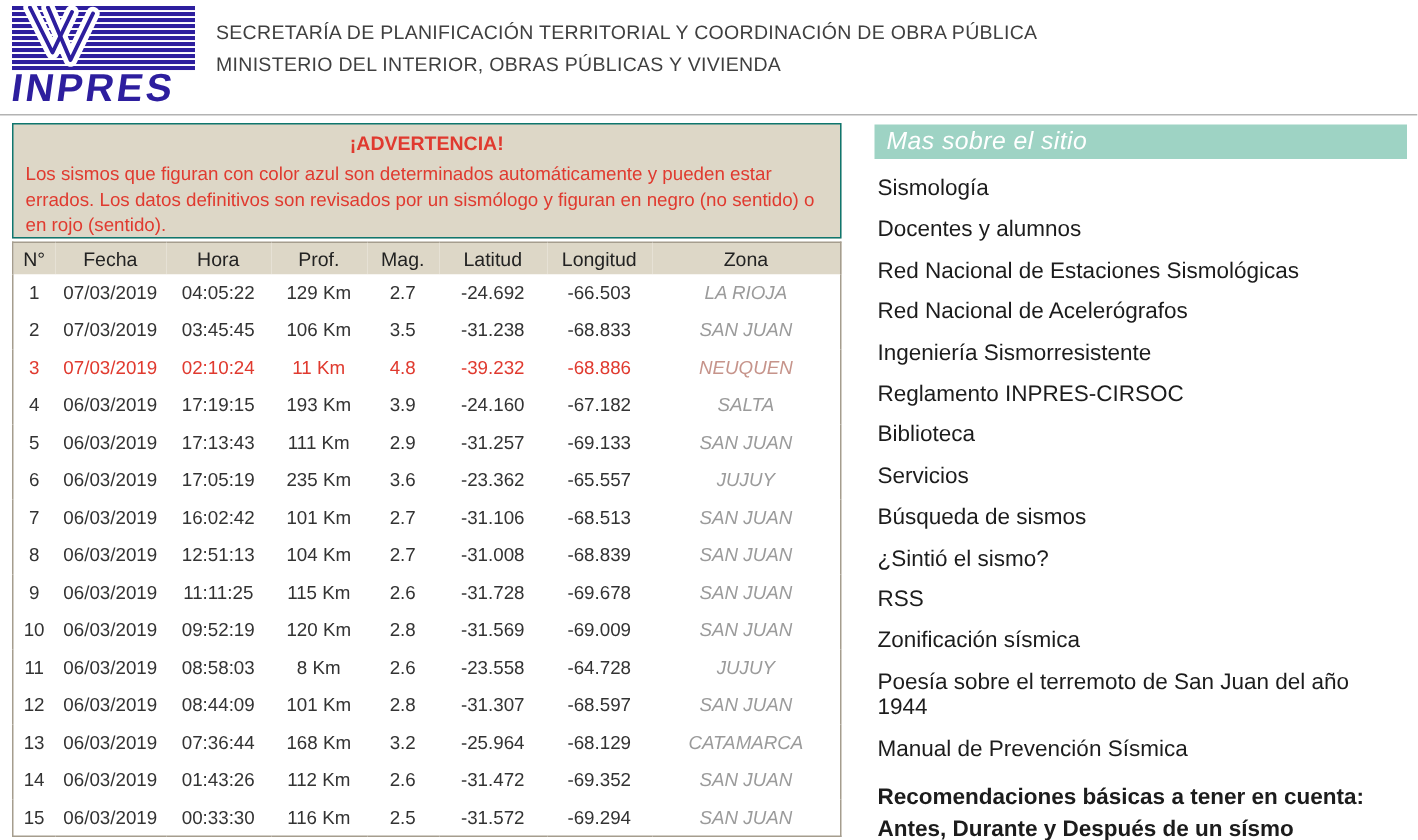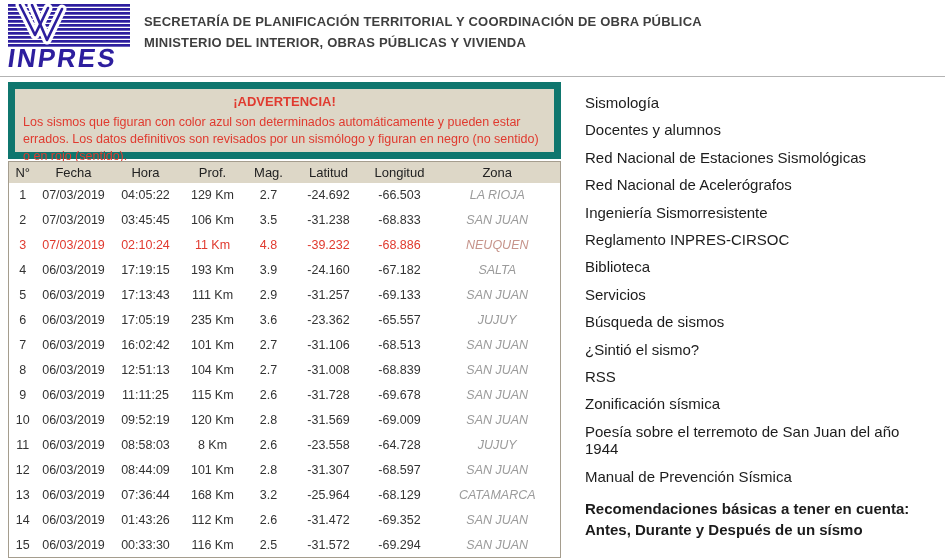--- a/index.html
+++ b/index.html
@@ -15,28 +15,28 @@
   .site-header { position:absolute; top:4px; left:8px; display:flex; align-items:flex-start; }
   .logo { width:124px; cursor:pointer; }
   .logo svg { display:block; }
   .logo-word {
     font-size:26px; font-weight:bold; color:#2d1e9e;
     letter-spacing:2px; line-height:20px; transform:skewX(-8deg);
     margin-top:1px; font-style:normal;
   }
   .titles { margin-left:12px; padding-top:4px; }
   .org-title { font-size:17.5px; font-weight:bold; color:#8c7b36; letter-spacing:0.2px; }
-  .org-sub { font-size:13px; font-weight:bold; color:#3f3f3f; margin-top:6px; letter-spacing:0.2px; }
+  .org-sub { font-size:13px; font-weight:normal; color:#3f3f3f; margin-top:6px; letter-spacing:0.2px; }
 
   .top-sep { position:absolute; top:76px; left:0; width:945px; border:none; border-top:1px solid #b3b3b3; }
 
   
   .warning {
     position:absolute; left:8px; top:82px; width:553px; height:77px;
-    background:#ddd7c7; border:7px solid #0f766e;
+    background:#ddd7c7; border:1px solid #0f766e;
     color:#e03a2f; padding:5px 8px 4px;
   }
   .warn-title { text-align:center; font-weight:bold; font-size:13px; margin-bottom:5px; }
   .warn-body { font-size:12.5px; line-height:1.35; }
 
   
   table.sismos {
     position:absolute; left:8px; top:161px; width:553px;
     border-collapse:collapse; border:1px solid #a59d8e;
     table-layout:fixed;
@@ -282,20 +282,21 @@
         <td>116 Km</td>
         <td>2.5</td>
         <td>-31.572</td>
         <td>-69.294</td>
         <td>SAN JUAN</td>
       </tr>
     </tbody>
 </table>
 
 <aside class="sidebar">
+  <div class="side-title">Mas sobre el sitio</div>
   <ul class="side-menu">
       <li>Sismología</li>
       <li>Docentes y alumnos</li>
       <li>Red Nacional de Estaciones Sismológicas</li>
       <li>Red Nacional de Acelerógrafos</li>
       <li>Ingeniería Sismorresistente</li>
       <li>Reglamento INPRES-CIRSOC</li>
       <li>Biblioteca</li>
       <li>Servicios</li>
       <li>Búsqueda de sismos</li>

